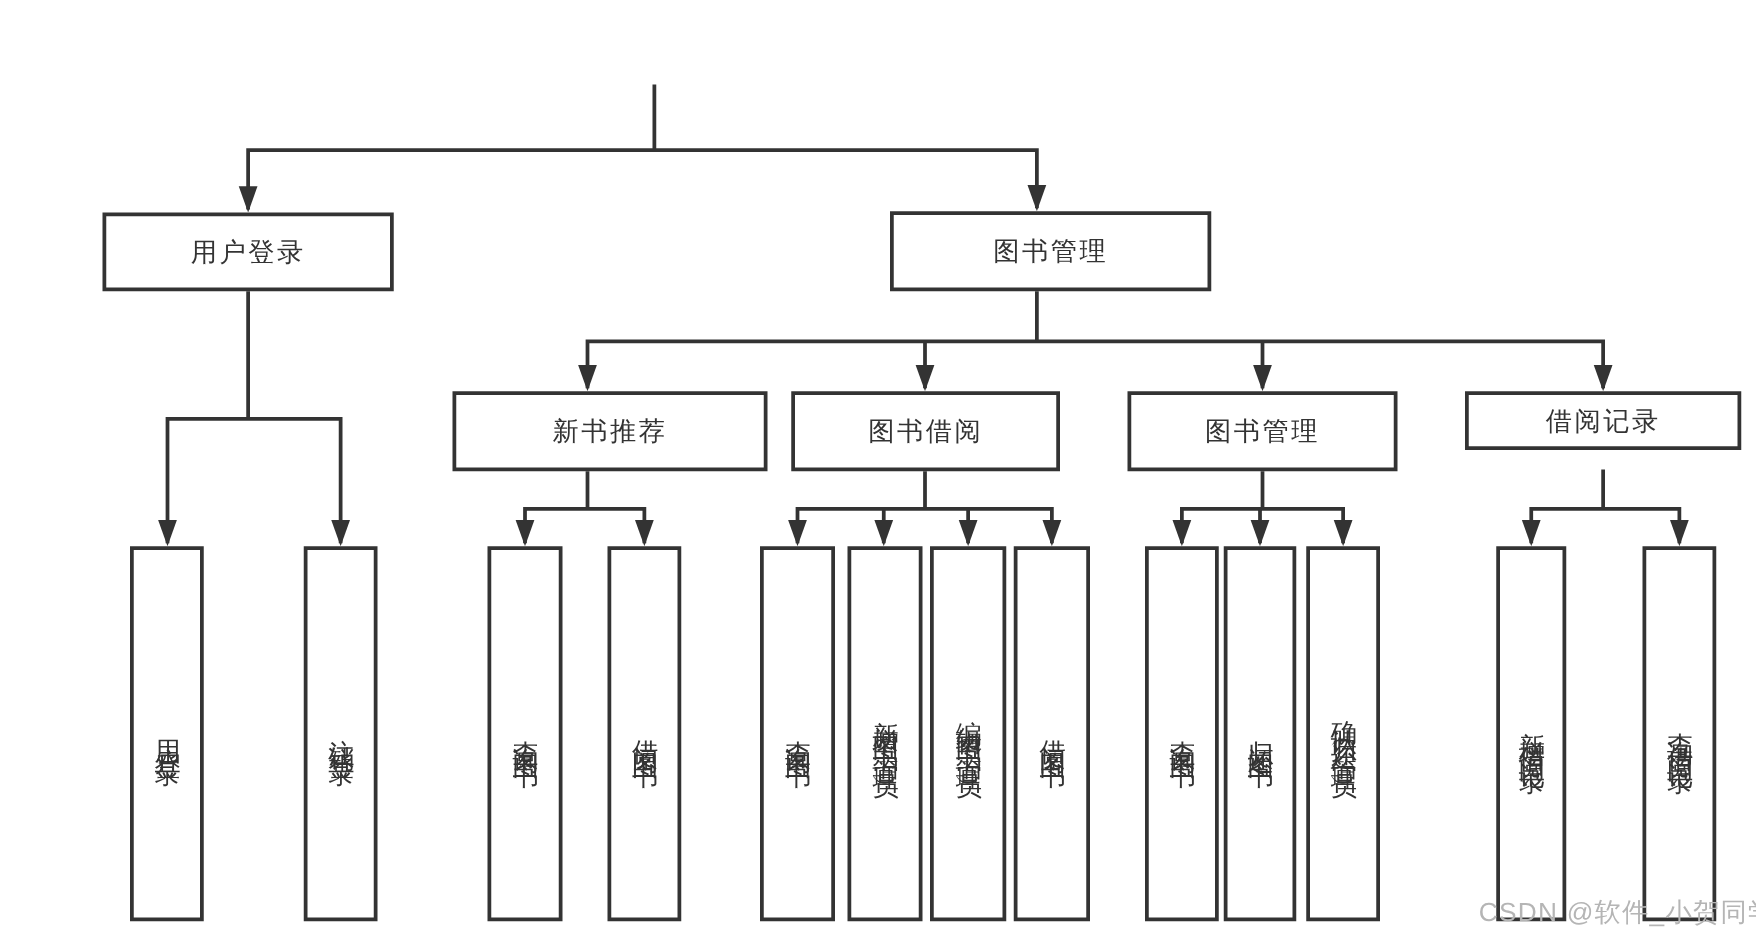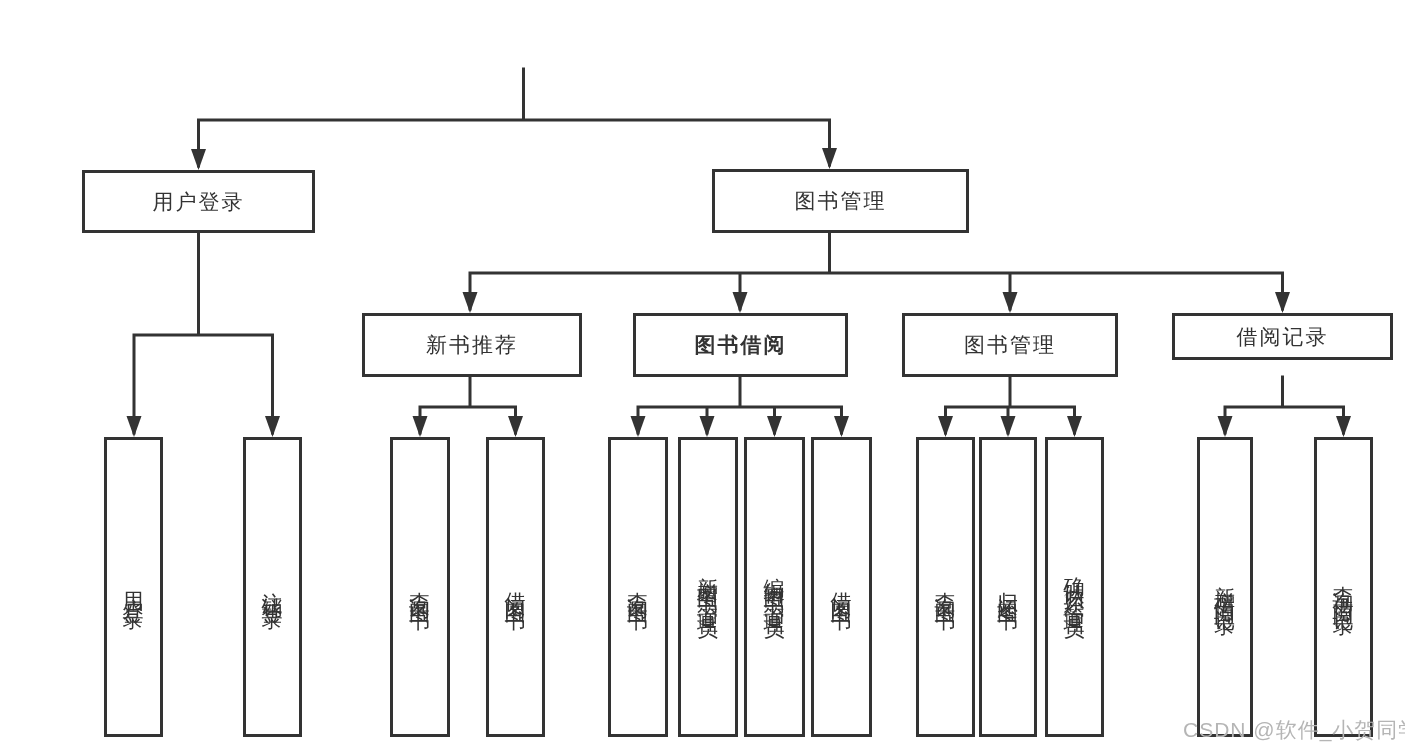--- a/index.html
+++ b/index.html
@@ -91,24 +91,24 @@
   </svg>
 
 
   <div class="node hnode" style="left:82px; top:170px; width:233px; height:63px;">
     <span class="label">用户登录</span>
   </div>
   <div class="node hnode" style="left:712px; top:169px; width:257px; height:64px;">
     <span class="label">图书管理</span>
   </div>
 
-  <div class="node hnode" style="left:362px; top:313px; width:220px; height:64px;">
+  <div class="node hnode" style="left:362px; top:313px; width:252px; height:64px;">
     <span class="label">新书推荐</span>
   </div>
-  <div class="node hnode" style="left:633px; top:313px; width:215px; height:64px;font-weight:bold;">
+  <div class="node hnode" style="left:633px; top:313px; width:215px; height:64px;">
     <span class="label">图书借阅</span>
   </div>
   <div class="node hnode" style="left:902px; top:313px; width:216px; height:64px;">
     <span class="label">图书管理</span>
   </div>
   <div class="node hnode" style="left:1172px; top:313px; width:221px; height:47px;">
     <span class="label">借阅记录</span>
   </div>
 
   <div class="node vnode" style="left:104px; width:59px;">

